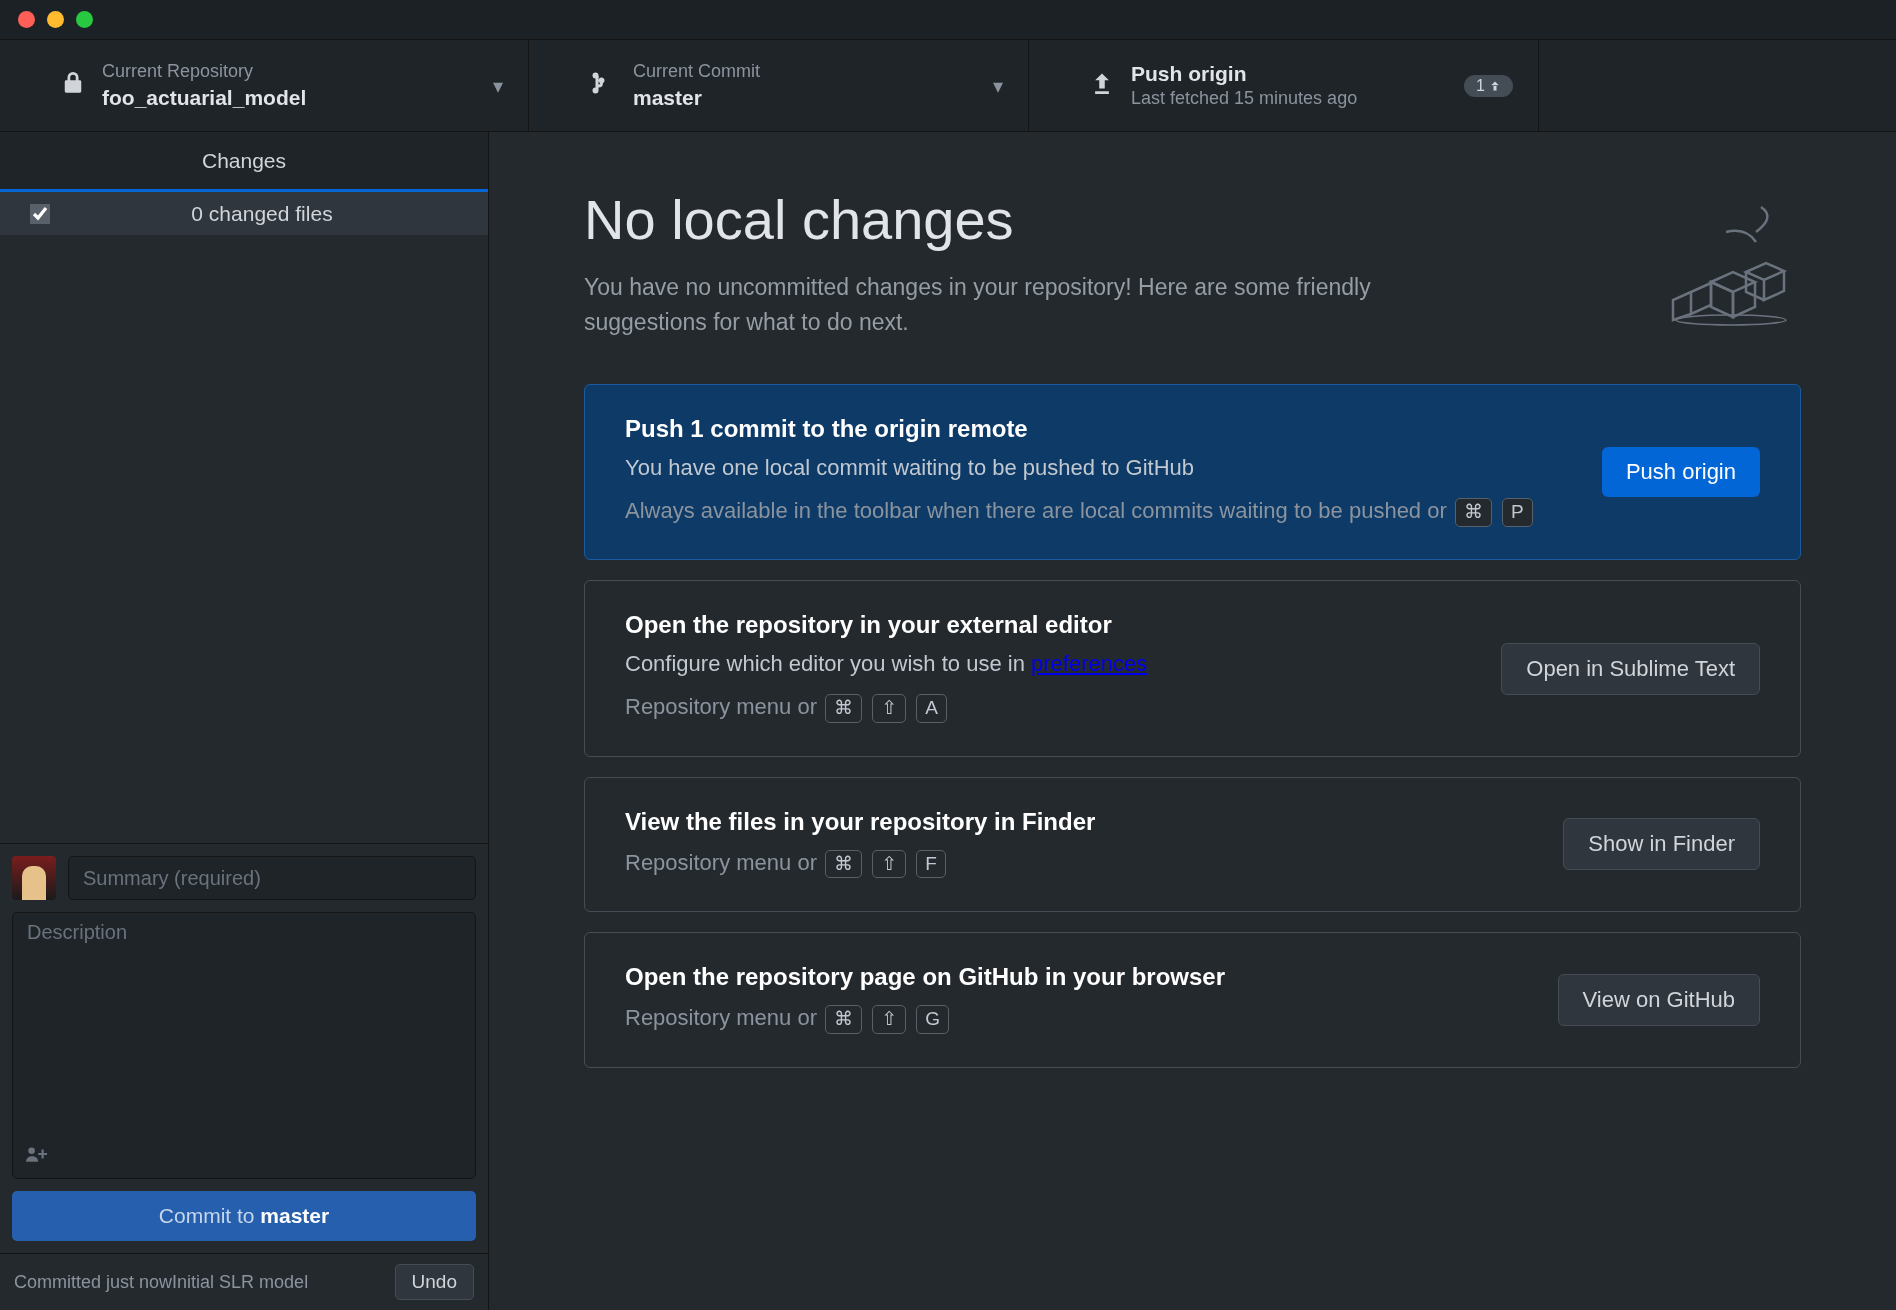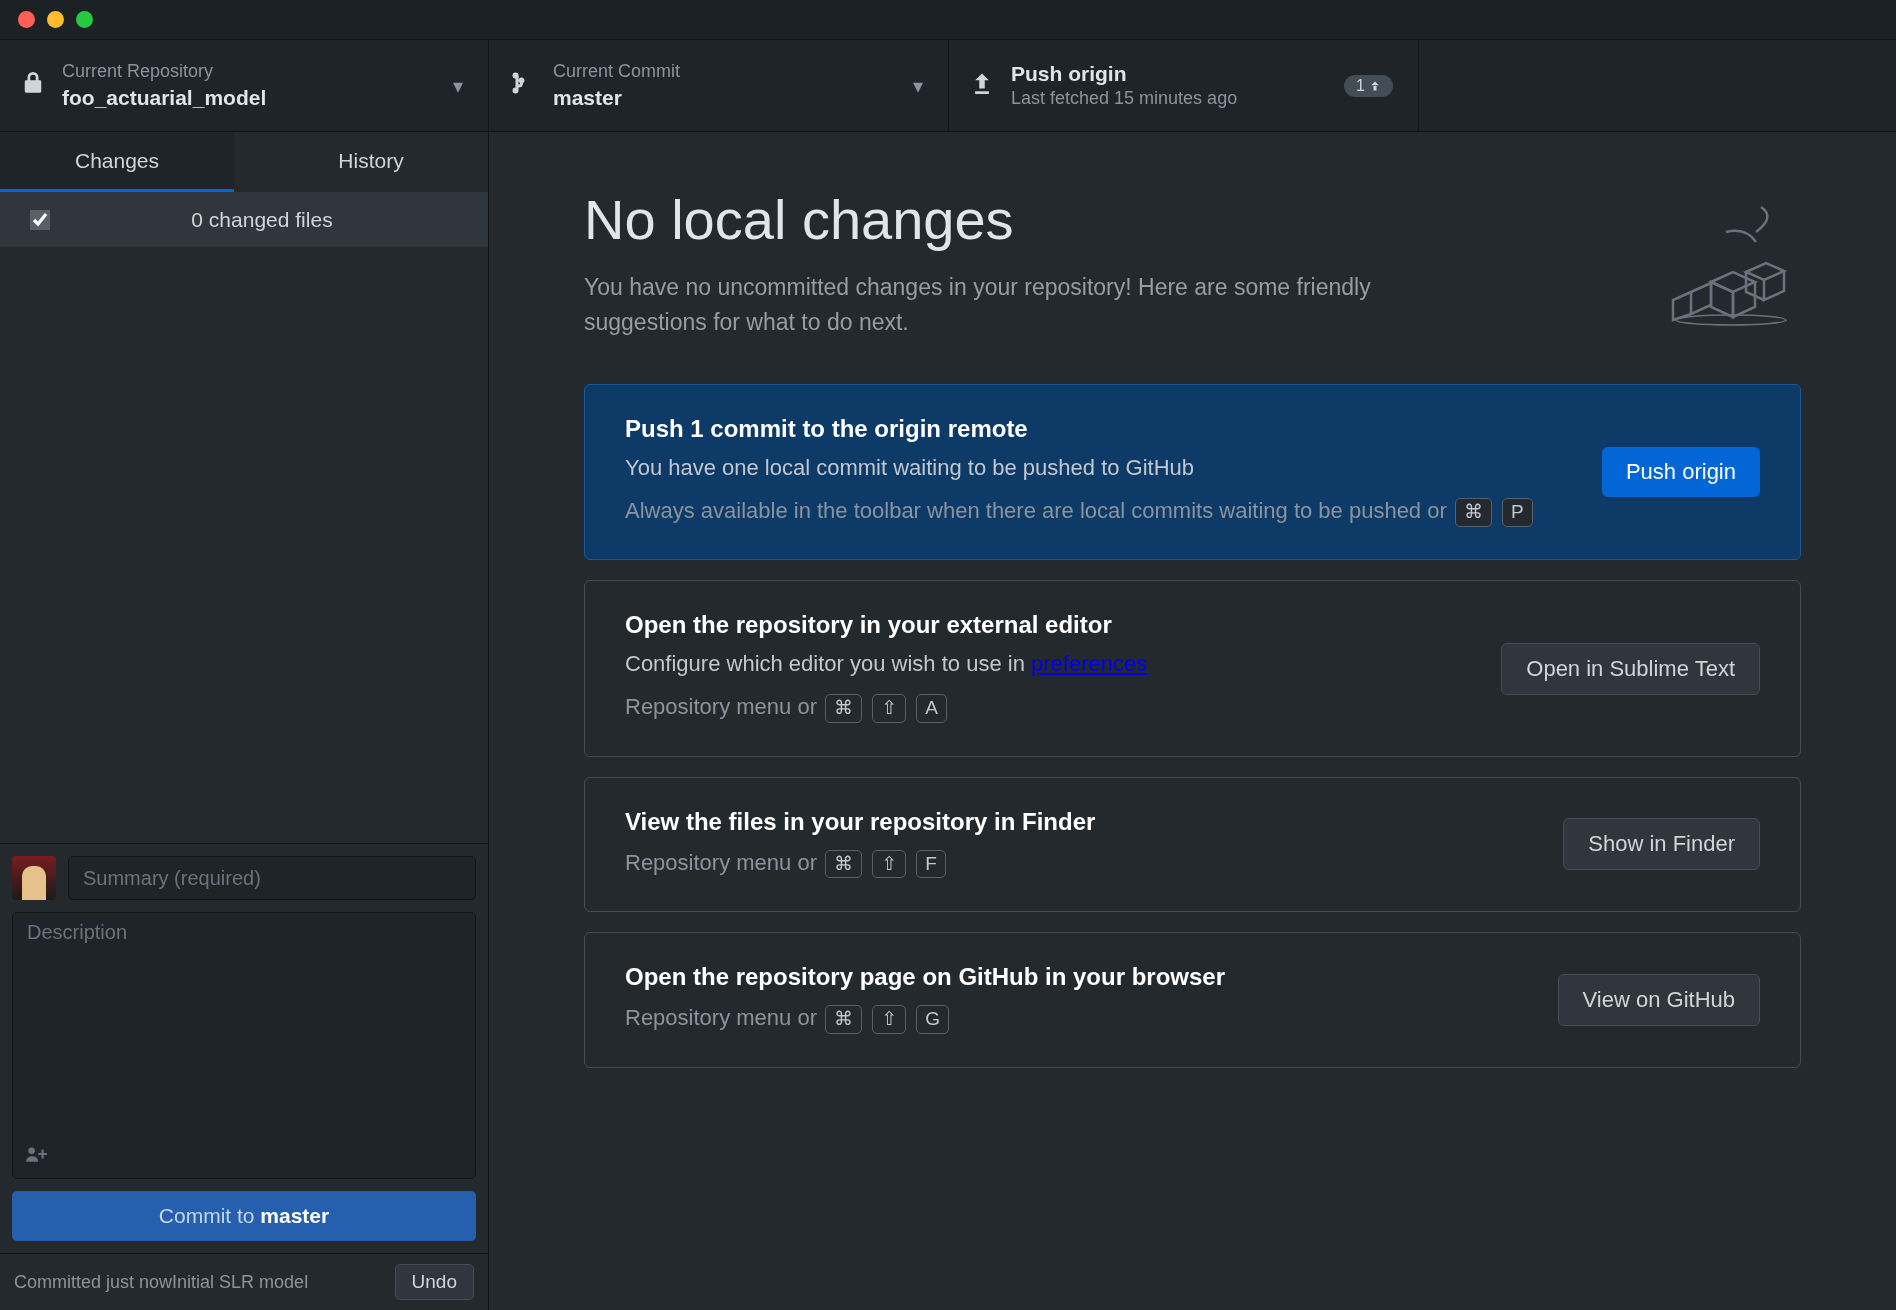--- a/index.html
+++ b/index.html
@@ -34,20 +34,21 @@
     background: #1f2428;
     border-bottom: 1px solid #141414;
   }
   .toolbar-section {
     display: flex;
     align-items: center;
     padding: 0 22px;
     border-right: 1px solid #141414;
     cursor: pointer;
     position: relative;
+    margin-left: 40px;
   }
   .toolbar-section.repo { width: 489px; }
   .toolbar-section.branch { width: 460px; }
   .toolbar-section.push { width: 470px; border-right: 1px solid #141414; }
   .toolbar-icon { color: #d1d5da; margin-right: 18px; flex-shrink:0; }
   .toolbar-text { display:flex; flex-direction: column; line-height:1.3; }
   .toolbar-label { color: #8b949e; font-size: 18px; }
   .toolbar-value { color: #e1e4e8; font-size: 21px; font-weight: 600; }
   .toolbar-sub { color: #8b949e; font-size: 18px; }
   .toolbar-caret {
@@ -72,21 +73,21 @@
     display:flex; height: 60px; gap: 20px;
   }
   .tab {
     flex:1; display:flex; align-items:center; justify-content:center;
     font-size: 21px; color:#d1d5da; cursor:pointer;
     border-bottom: 3px solid transparent;
     background:#24292e;
   }
   .tab.active { border-bottom-color:#0366d6; background:#1f2428;}
   .files-header {
-    height:55px; background:#2f363d; display:flex; align-items:center;
+    height:43px; background:#2f363d; display:flex; align-items:center;
     padding: 0 30px; gap: 16px;
   }
   .files-header input[type="checkbox"]{
     width:20px; height:20px; accent-color:#586069;
   }
   .files-header-label { flex:1; text-align:center; color:#d1d5da; font-size:21px;}
   .sidebar-spacer { flex:1; }
 
   .commit-area {
     border-top:1px solid #141414;
@@ -225,21 +226,20 @@
         </svg>
     </span>
   </div>
 </div>
 
 <div class="body-wrap">
 
   <div class="sidebar">
     <div class="tabs">
       <div class="tab active">Changes</div>
-      <div class="tab">History</div>
     </div>
     <div class="files-header">
       <input type="checkbox" checked="" style="">
       <span class="files-header-label">0 changed files</span>
     </div>
     <div class="sidebar-spacer"></div>
 
     <div class="commit-area">
       <div class="commit-row">
         <div class="avatar">

